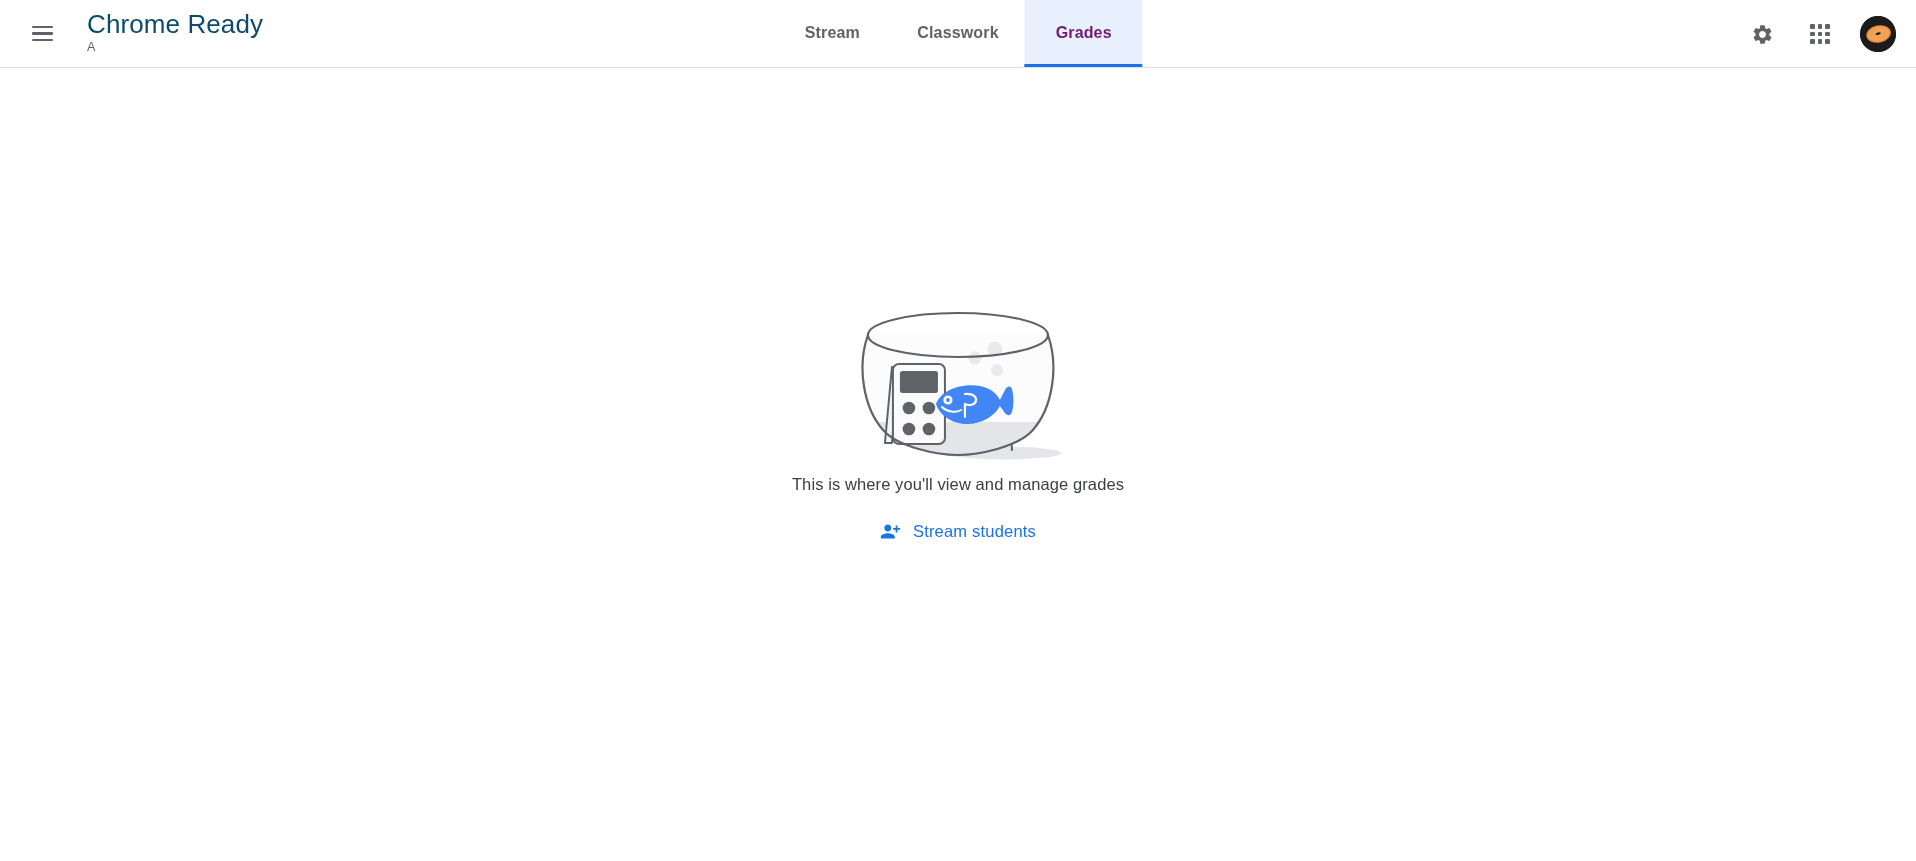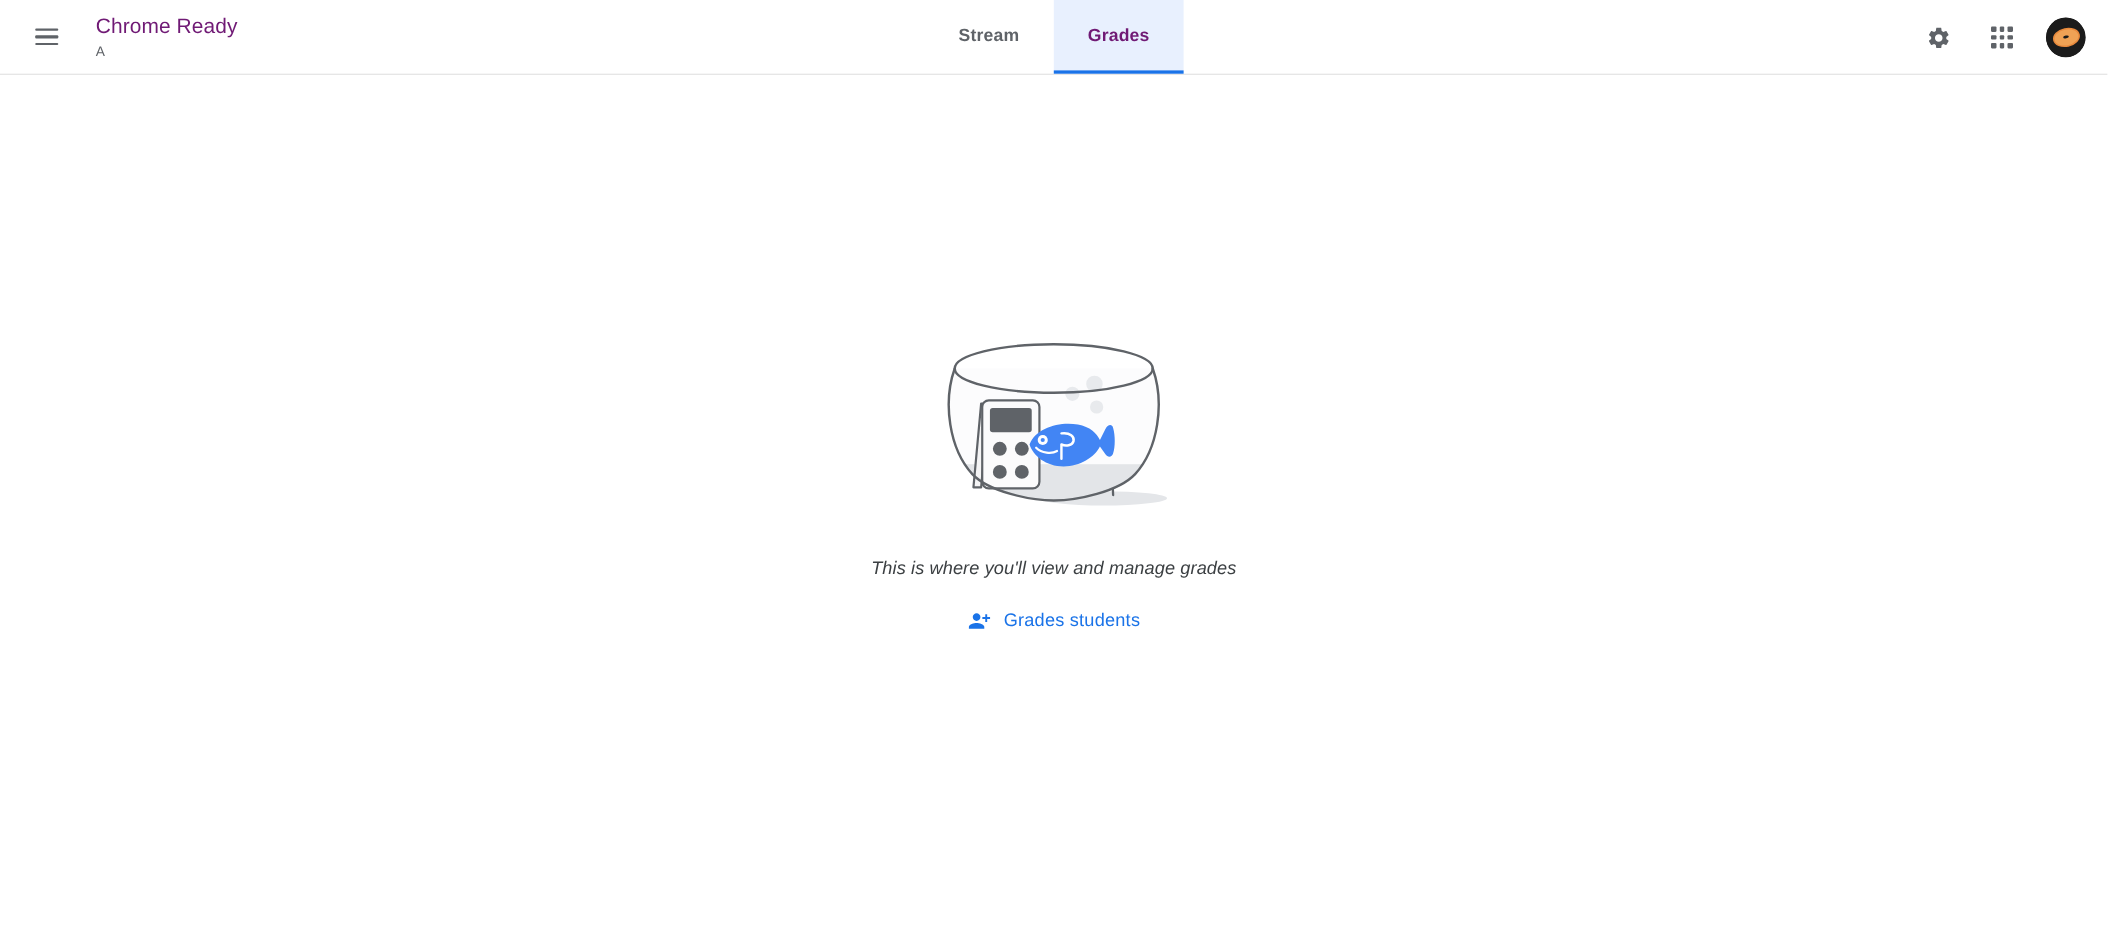--- a/index.html
+++ b/index.html
@@ -50,23 +50,23 @@
   }
 
   .course-titles {
     margin-left: 21px;
     display: flex;
     flex-direction: column;
     justify-content: center;
     flex: 0 0 auto;
   }
   .course-name {
-    font-size: 19px;
+    font-size: 26px;
     line-height: 25px;
-    color: #701a75;
+    color: #0c4a6e;
     font-weight: 400;
     letter-spacing: 0.1px;
     white-space: nowrap;
   }
   .course-section {
     font-size: 12.5px;
     line-height: 17px;
     color: #5f6368;
     font-weight: 400;
     margin-top: 2px;
@@ -182,26 +182,24 @@
     left: 50%;
     transform: translateX(-50%);
     top: 232px;
     display: flex;
     flex-direction: column;
     align-items: center;
   }
   .empty-illustration { width: 230px; height: 175px; }
 
   .empty-title {
-    margin-top: 33px;
     font-size: 16.5px;
     color: #3c4043;
     letter-spacing: 0.1px;
     text-align: center;
-    font-style: italic;
   }
 
   .invite-link {
     margin-top: 21px;
     display: inline-flex;
     align-items: center;
     gap: 12px;
     color: #1a73e8;
     font-size: 16.5px;
     letter-spacing: 0.2px;
@@ -225,20 +223,21 @@
     <span></span>
   </button>
 
   <div class="course-titles">
     <div class="course-name">Chrome Ready</div>
     <div class="course-section">A</div>
   </div>
 
   <nav class="tab-bar">
     <button class="tab-item">Stream</button>
+    <button class="tab-item">Classwork</button>
     <button class="tab-item active">Grades</button>
   </nav>
 
   <div class="header-actions">
 
     <button class="icon-btn">
       <svg width="23" height="23" viewBox="0 0 24 24">
         <path fill="#5f6368" d="M19.14 12.94c.04-.3.06-.61.06-.94s-.02-.64-.07-.94l2.03-1.58c.18-.14.23-.41.12-.61l-1.92-3.32c-.12-.22-.37-.29-.59-.22l-2.39.96c-.5-.38-1.03-.7-1.62-.94l-.36-2.54c-.04-.24-.24-.41-.48-.41h-3.84c-.24 0-.43.17-.47.41l-.36 2.54c-.59.24-1.13.57-1.62.94l-2.39-.96c-.22-.08-.47 0-.59.22L2.74 8.87c-.12.21-.08.47.12.61l2.03 1.58c-.05.3-.09.63-.09.94s.02.64.07.94l-2.03 1.58c-.18.14-.23.41-.12.61l1.92 3.32c.12.22.37.29.59.22l2.39-.96c.5.38 1.03.7 1.62.94l.36 2.54c.05.24.24.41.48.41h3.84c.24 0 .44-.17.47-.41l.36-2.54c.59-.24 1.13-.56 1.62-.94l2.39.96c.22.08.47 0 .59-.22l1.92-3.32c.12-.22.07-.47-.12-.61l-2.01-1.58zM12 15.6c-1.98 0-3.6-1.62-3.6-3.6s1.62-3.6 3.6-3.6 3.6 1.62 3.6 3.6-1.62 3.6-3.6 3.6z"></path>
       </svg>
     </button>
@@ -328,17 +327,17 @@
       <ellipse cx="115" cy="35" rx="90" ry="22" fill="none" stroke="#5f6368" stroke-width="2.2"></ellipse>
     </svg>
 
     <div class="empty-title">This is where you'll view and manage grades</div>
 
     <button class="invite-link">
       <svg class="invite-icon" viewBox="0 0 24 24">
         <path fill="#1a73e8" d="M9 12c2.21 0 4-1.79 4-4s-1.79-4-4-4-4 1.79-4 4 1.79 4 4 4zm0 2c-2.67 0-8 1.34-8 4v2h16v-2c0-2.66-5.33-4-8-4z"></path>
         <path fill="#1a73e8" d="M20 8V5h-2v3h-3v2h3v3h2v-3h3V8z"></path>
       </svg>
-      <span>Grades students</span>
+      <span>Stream students</span>
     </button>
 
   </section>
 </main>
 
 </body></html>

